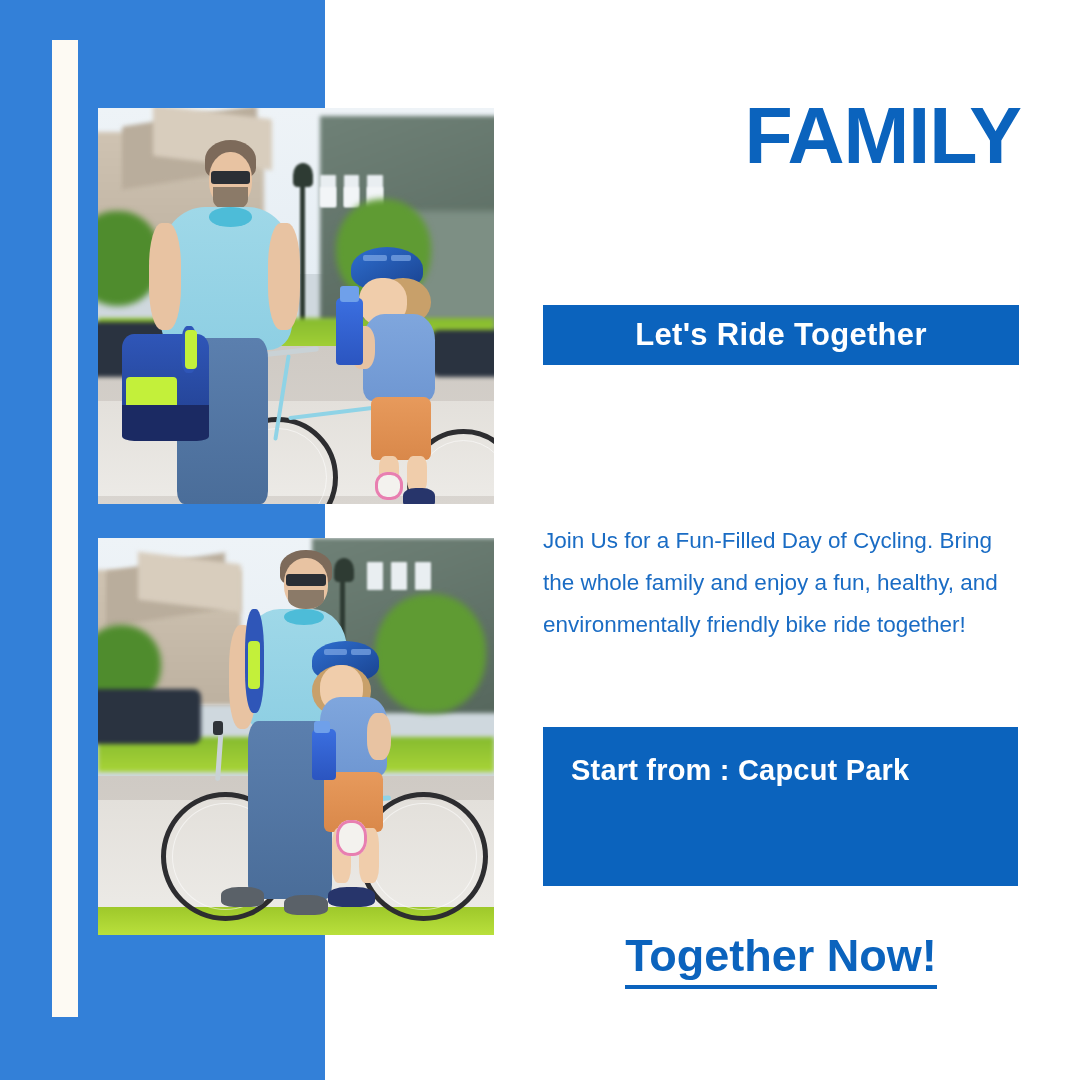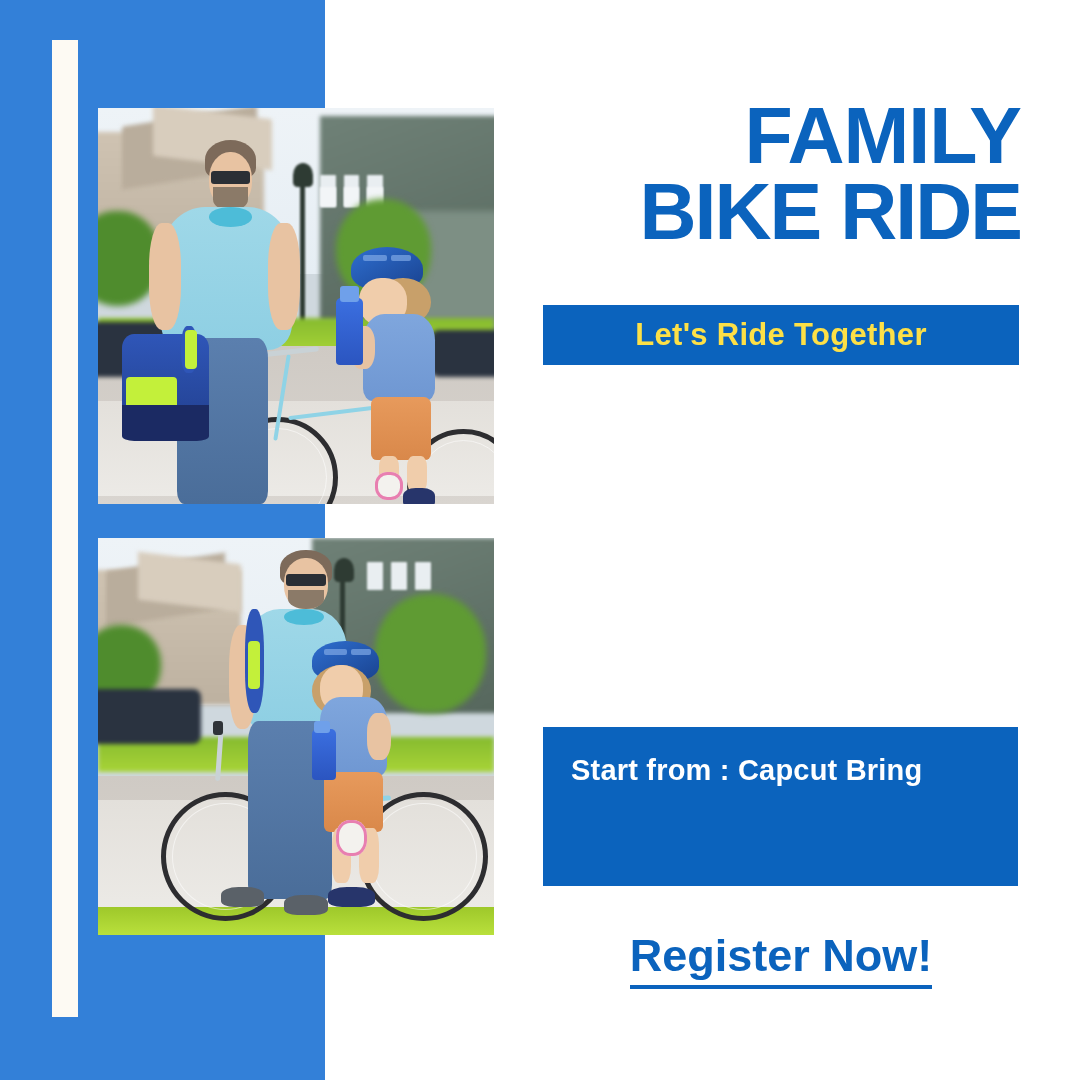--- a/index.html
+++ b/index.html
@@ -114,21 +114,21 @@
     position:absolute;left:543px;top:98px;width:478px;
     color:#0B63BD;font-weight:bold;font-size:79px;line-height:0.96;
     letter-spacing:-1px;text-align:right;
   }
   .headline .l2{font-size:79px;letter-spacing:-2px;}
   .subtitle-bar{
     position:absolute;left:543px;top:305px;width:476px;height:60px;
     background:#0B63BD;display:flex;align-items:center;justify-content:center;
   }
   .subtitle-bar span{
-    color:#fde047;font-weight:bold;font-size:31px;letter-spacing:.3px;
+    color:#ffffff;font-weight:bold;font-size:31px;letter-spacing:.3px;
   }
   .body-copy{
     position:absolute;left:543px;top:497px;width:470px;
     color:#1A6CC4;font-size:22.5px;line-height:1.88;font-weight:500;
   }
   .detail-box{
     position:absolute;left:543px;top:727px;width:475px;height:159px;
     background:#0B63BD;
   }
   .detail-box .line{
@@ -273,29 +273,29 @@
       <div class="kid-shoe" style="left:58%;top:88%;width:12%;height:5%;"></div>
       <div class="arm" style="left:68%;top:44%;width:6%;height:12%;"></div>
 
       <div class="bottle" style="left:54%;top:48%;width:6%;height:13%;"></div>
       <div class="bottle-cap" style="left:54.6%;top:46%;width:4%;height:3%;"></div>
     </div>
   </div>
 
   <div class="headline">
     <div>FAMILY</div>
-    <div class="l2">BIKE RIDE</div>
   </div>
 
   <div class="subtitle-bar">
     <span>Let's Ride Together</span>
   </div>
 
+  <p class="body-copy">Join Us for a Fun-Filled Day of Cycling. Bring the whole family and enjoy a fun, healthy, and environmentally friendly bike ride together!</p>
 
   <div class="detail-box">
-    <div class="line">Start from : Capcut Bring</div>
+    <div class="line">Start from : Capcut Park</div>
   </div>
 
   <div class="cta">
-    <span>Register Now!</span>
+    <span>Together Now!</span>
   </div>
 
 </div>
 
 </body></html>

